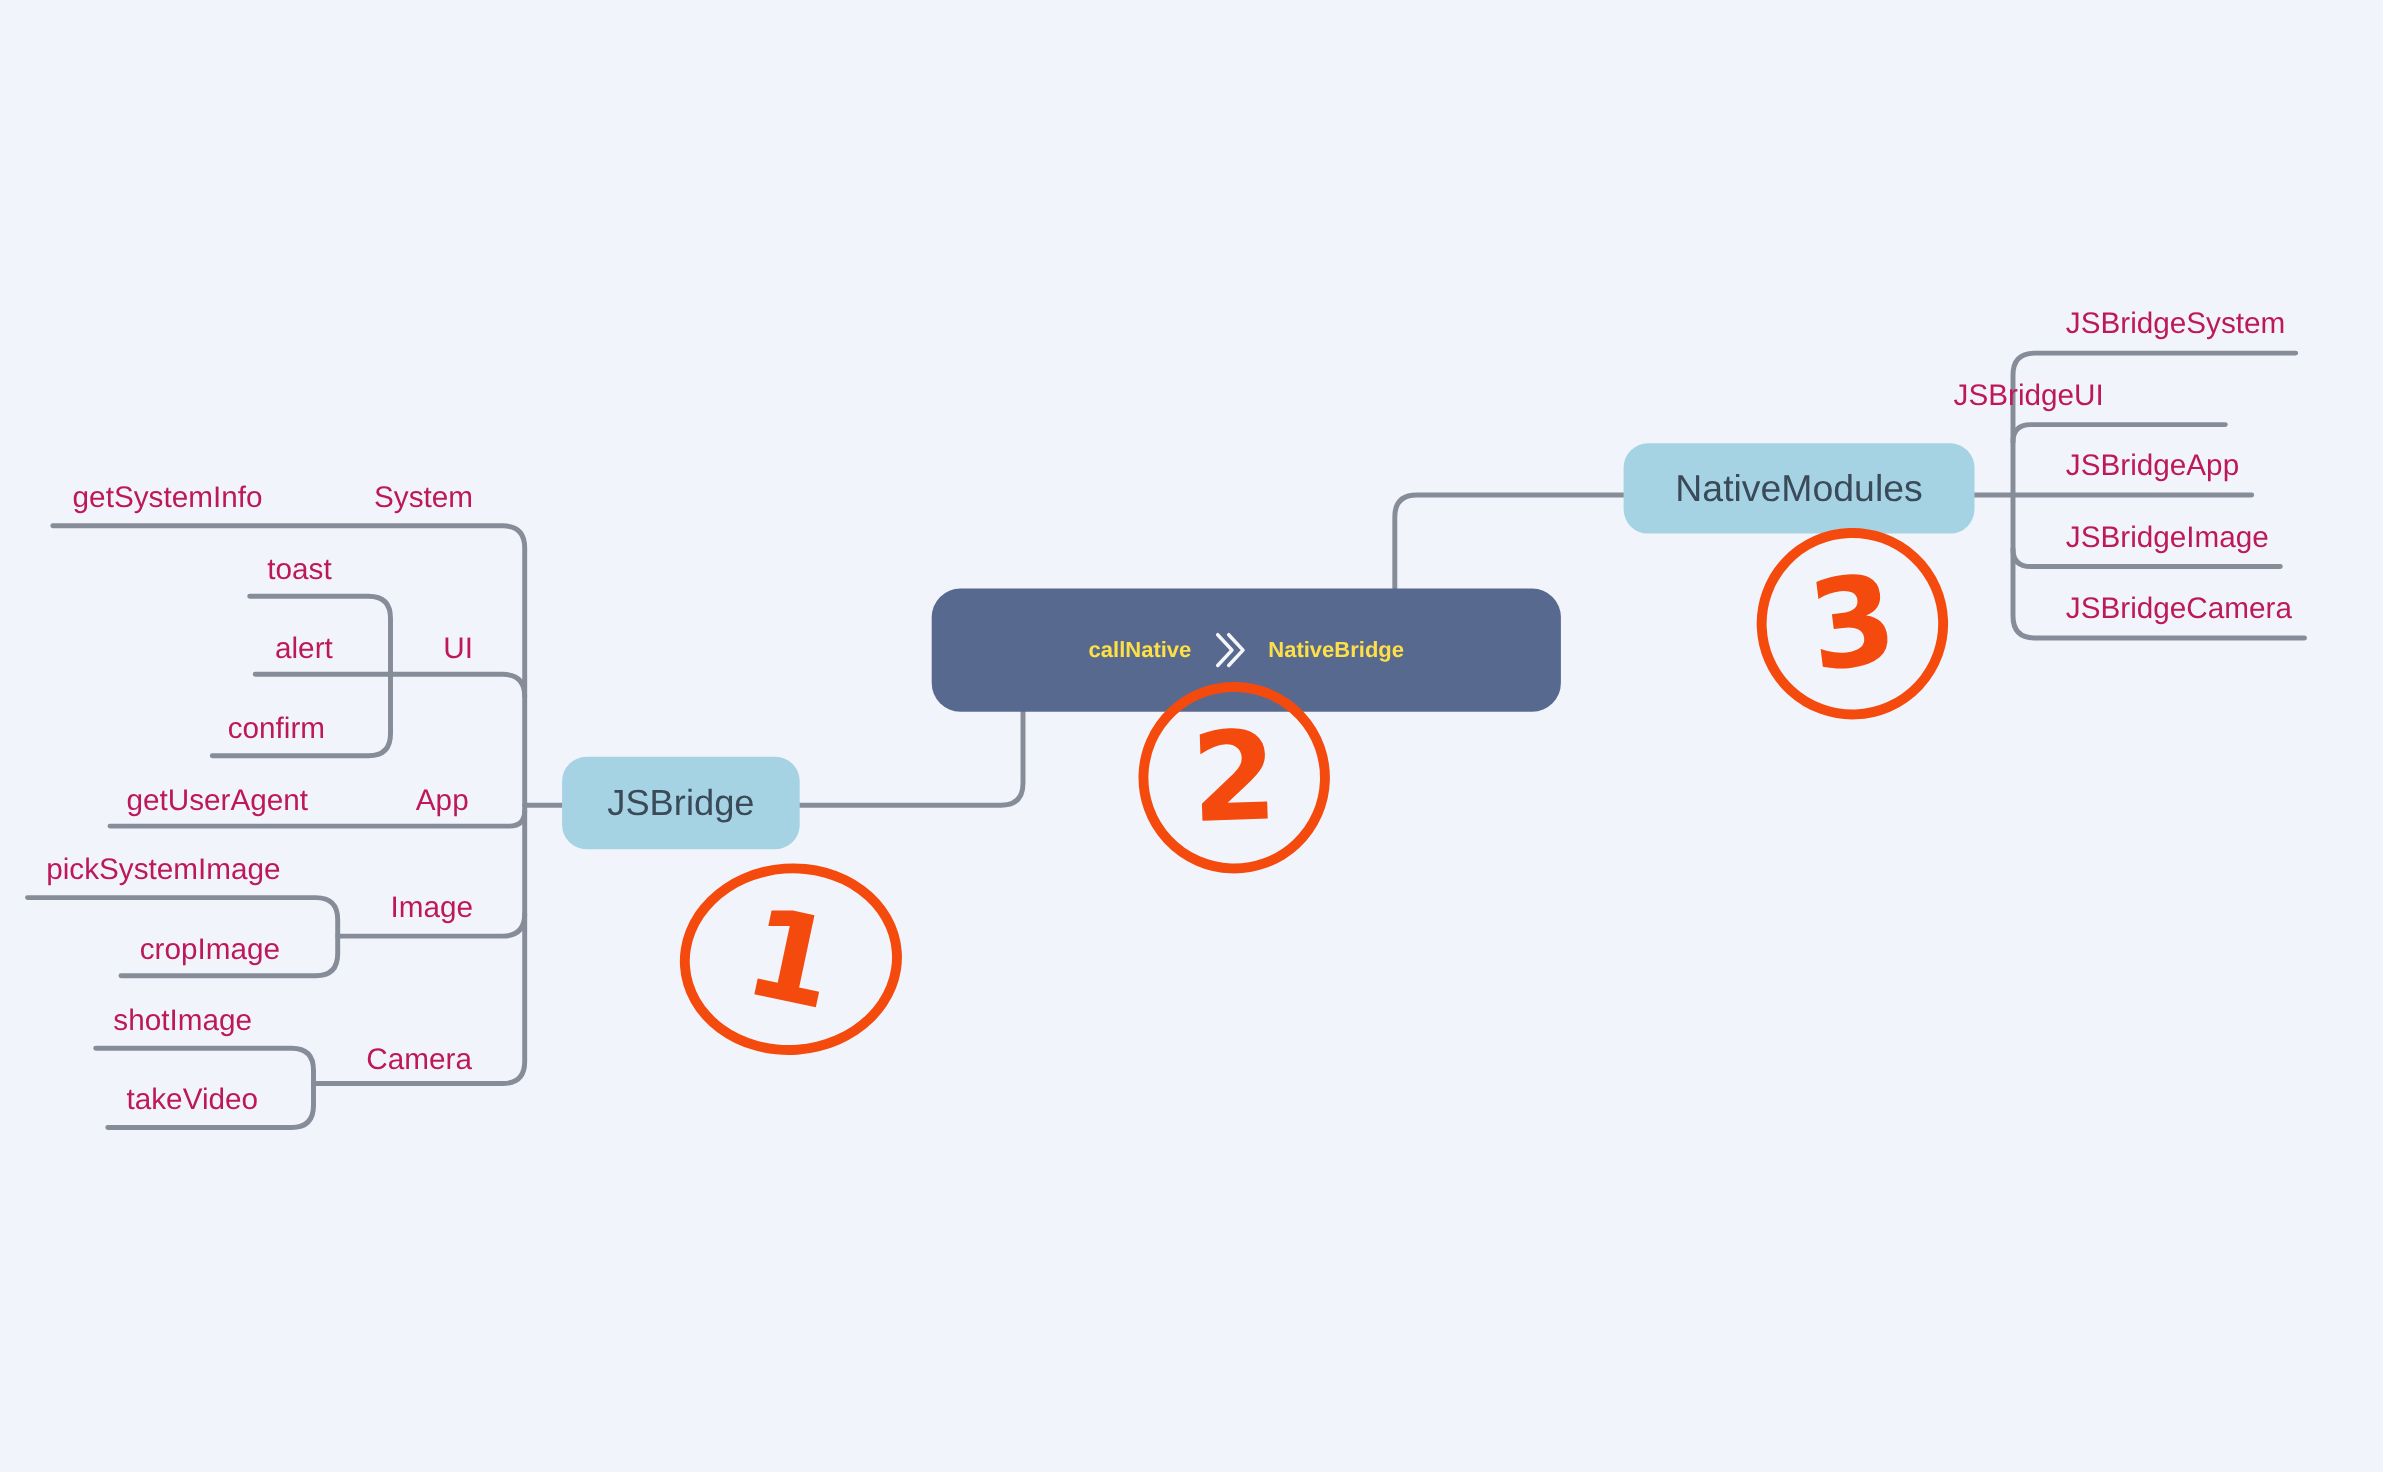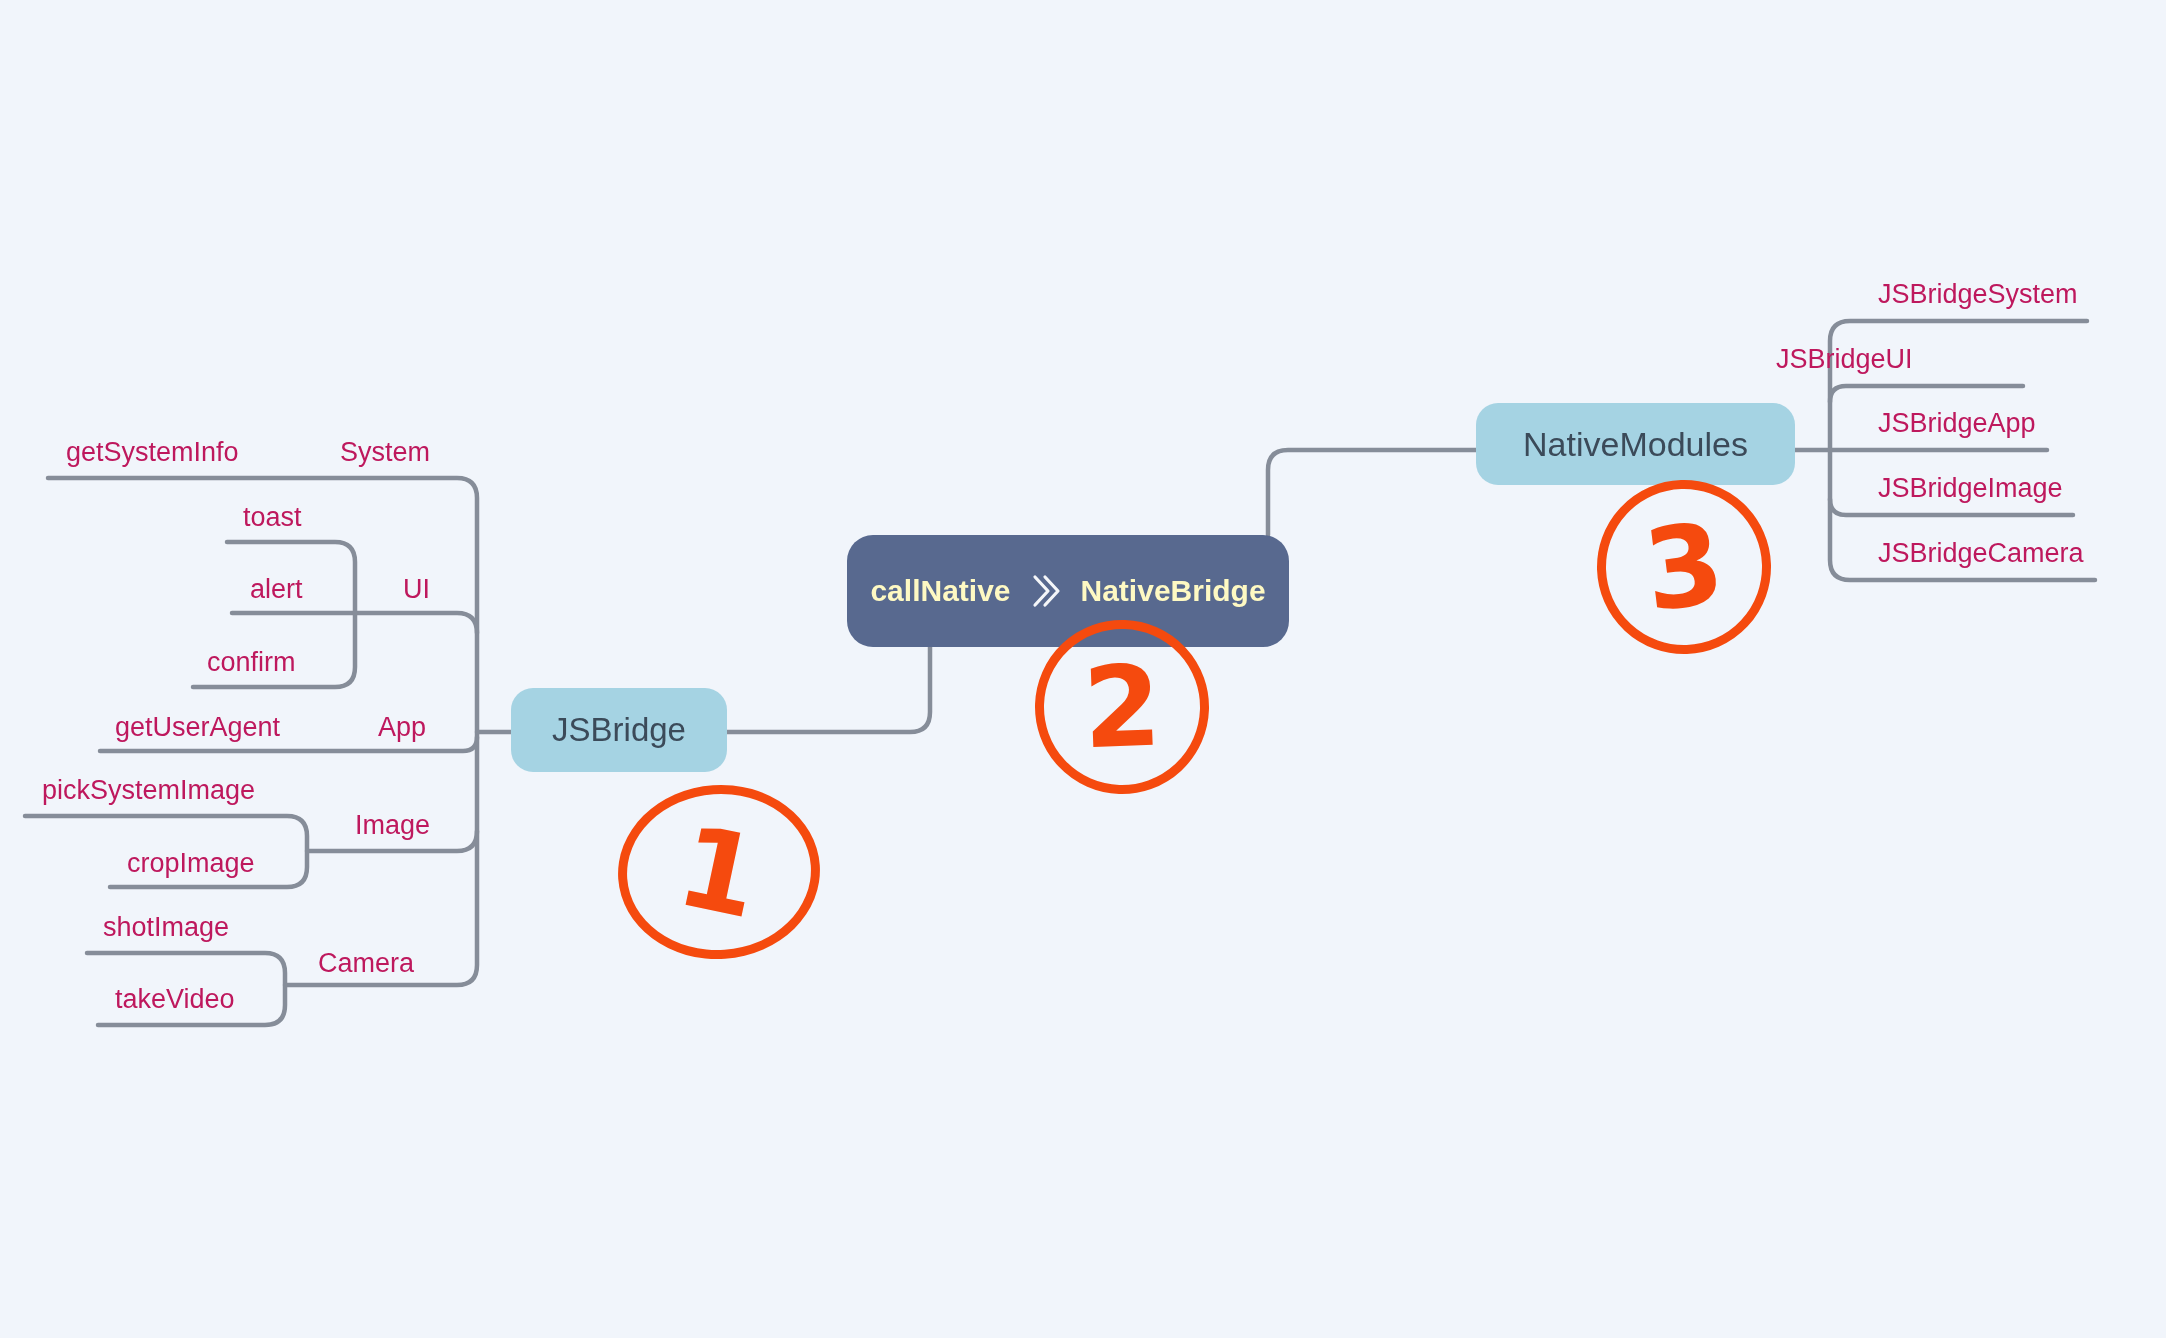--- a/index.html
+++ b/index.html
@@ -6,22 +6,22 @@
   #stage{position:relative;width:2166px;height:1338px;background:#f1f5fb;overflow:hidden;
          font-family:"Liberation Sans","DejaVu Sans",sans-serif;}
   #wires{position:absolute;left:0;top:0;z-index:1;}
   .wire{fill:none;stroke:#868d99;stroke-width:4.5;stroke-linecap:round;}
   .topic{position:absolute;z-index:2;font-size:27px;color:#be185d;white-space:nowrap;line-height:1.1;cursor:default;}
   .node{position:absolute;z-index:2;display:flex;align-items:center;justify-content:center;
         color:#3b4a59;white-space:nowrap;}
   .node-light{background:#a5d3e3;border-radius:22px;}
   #node-jsbridge{left:511px;top:688px;width:216px;height:84px;font-size:33px;}
   #node-nativemodules{left:1476px;top:403px;width:319px;height:82px;font-size:34px;}
-  #node-central{left:847px;top:535px;width:442px;height:112px;background:#58698f;border-radius:26px;
-                color:#fef9c3;font-size:30px;font-weight:600;gap:20px;}
+  #node-central{left:847px;top:535px;width:572px;height:112px;background:#58698f;border-radius:26px;
+                color:#fde047;font-size:20px;font-weight:600;gap:20px;}
   #node-central .chev{display:flex;align-items:center;}
   
   .ann{position:absolute;z-index:3;display:flex;align-items:center;justify-content:center;
        border:9px solid #f54a0e;border-radius:50%;color:#f54a0e;font-weight:bold;font-size:112px;
        font-family:"DejaVu Sans",sans-serif;}
   #ann-1{left:618px;top:785px;width:184px;height:156px;transform:rotate(-4deg);}
   #ann-2{left:1035px;top:620px;width:156px;height:156px;transform:rotate(2deg);}
   #ann-3{left:1597px;top:480px;width:156px;height:156px;transform:rotate(-2deg);}
   #ann-1 .digit{transform:rotate(16deg);}
   #ann-2 .digit{transform:rotate(-4deg);}
@@ -55,21 +55,21 @@
   <div class="topic" style="left:243px;top:503px">toast</div>
   <div class="topic" style="left:250px;top:575px">alert</div>
   <div class="topic" style="left:403px;top:575px">UI</div>
   <div class="topic" style="left:207px;top:648px">confirm</div>
   <div class="topic" style="left:115px;top:713px">getUserAgent</div>
   <div class="topic" style="left:378px;top:713px">App</div>
   <div class="topic" style="left:42px;top:776px">pickSystemImage</div>
   <div class="topic" style="left:355px;top:811px">Image</div>
   <div class="topic" style="left:127px;top:849px">cropImage</div>
   <div class="topic" style="left:103px;top:913px">shotImage</div>
-  <div class="topic" style="left:318px;top:949px">Camera</div>
+  <div class="topic" style="left:333px;top:949px">Camera</div>
   <div class="topic" style="left:115px;top:985px">takeVideo</div>
 
   <div class="topic" style="left:1878px;top:280px">JSBridgeSystem</div>
   <div class="topic" style="left:1776px;top:345px">JSBridgeUI</div>
   <div class="topic" style="left:1878px;top:409px">JSBridgeApp</div>
   <div class="topic" style="left:1878px;top:474px">JSBridgeImage</div>
   <div class="topic" style="left:1878px;top:539px">JSBridgeCamera</div>
 
   <div class="node node-light" id="node-jsbridge">
     <span>JSBridge</span>

